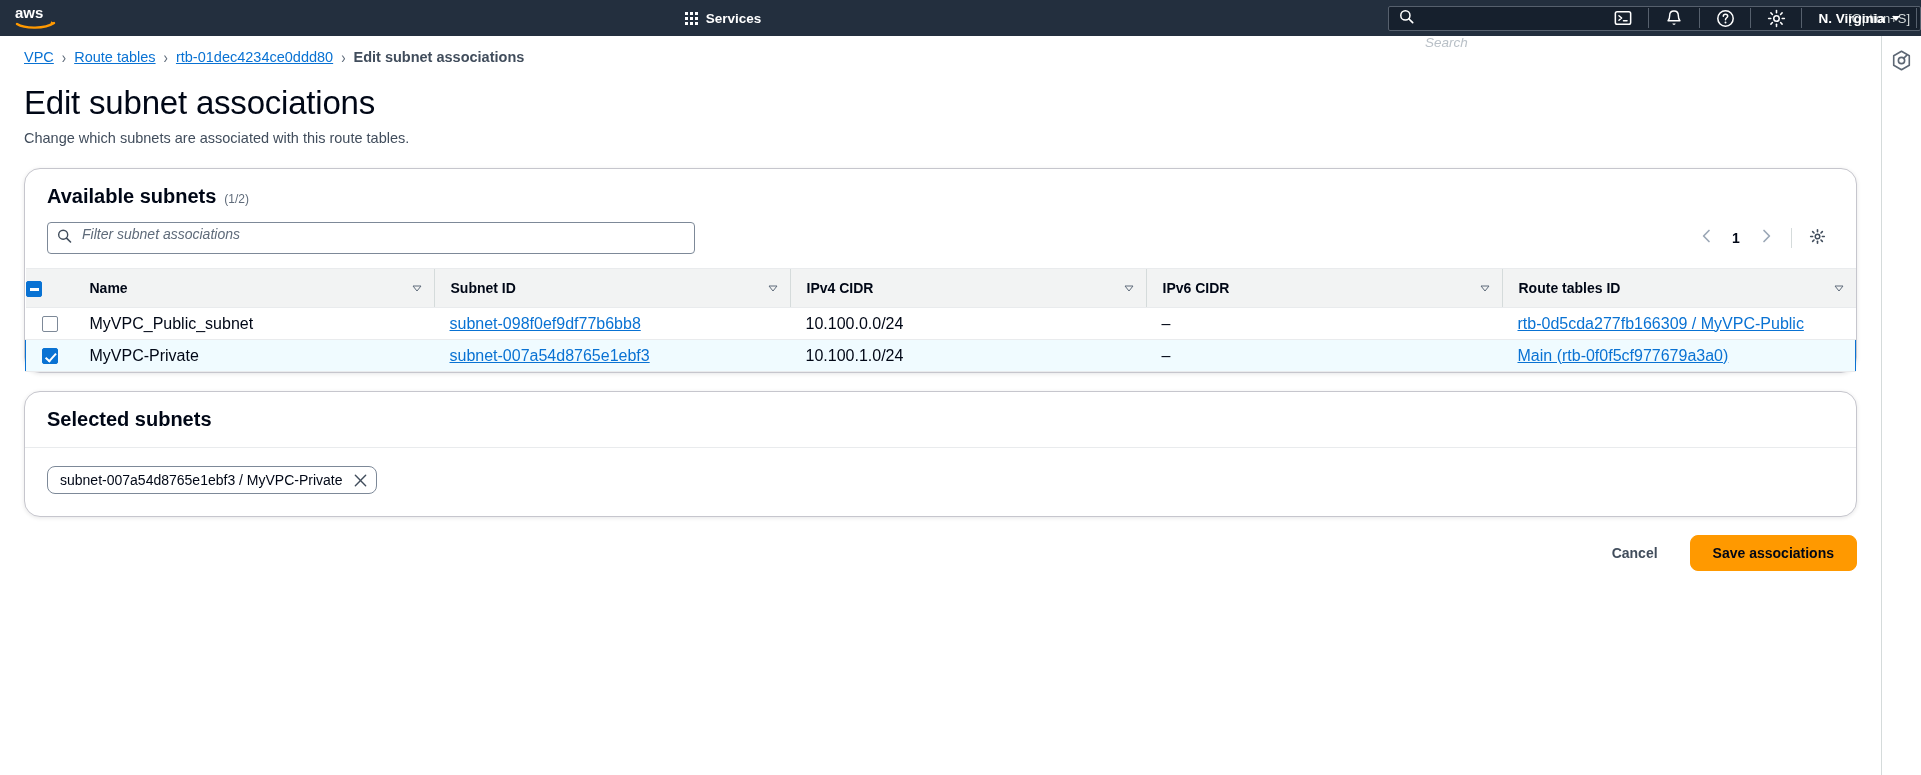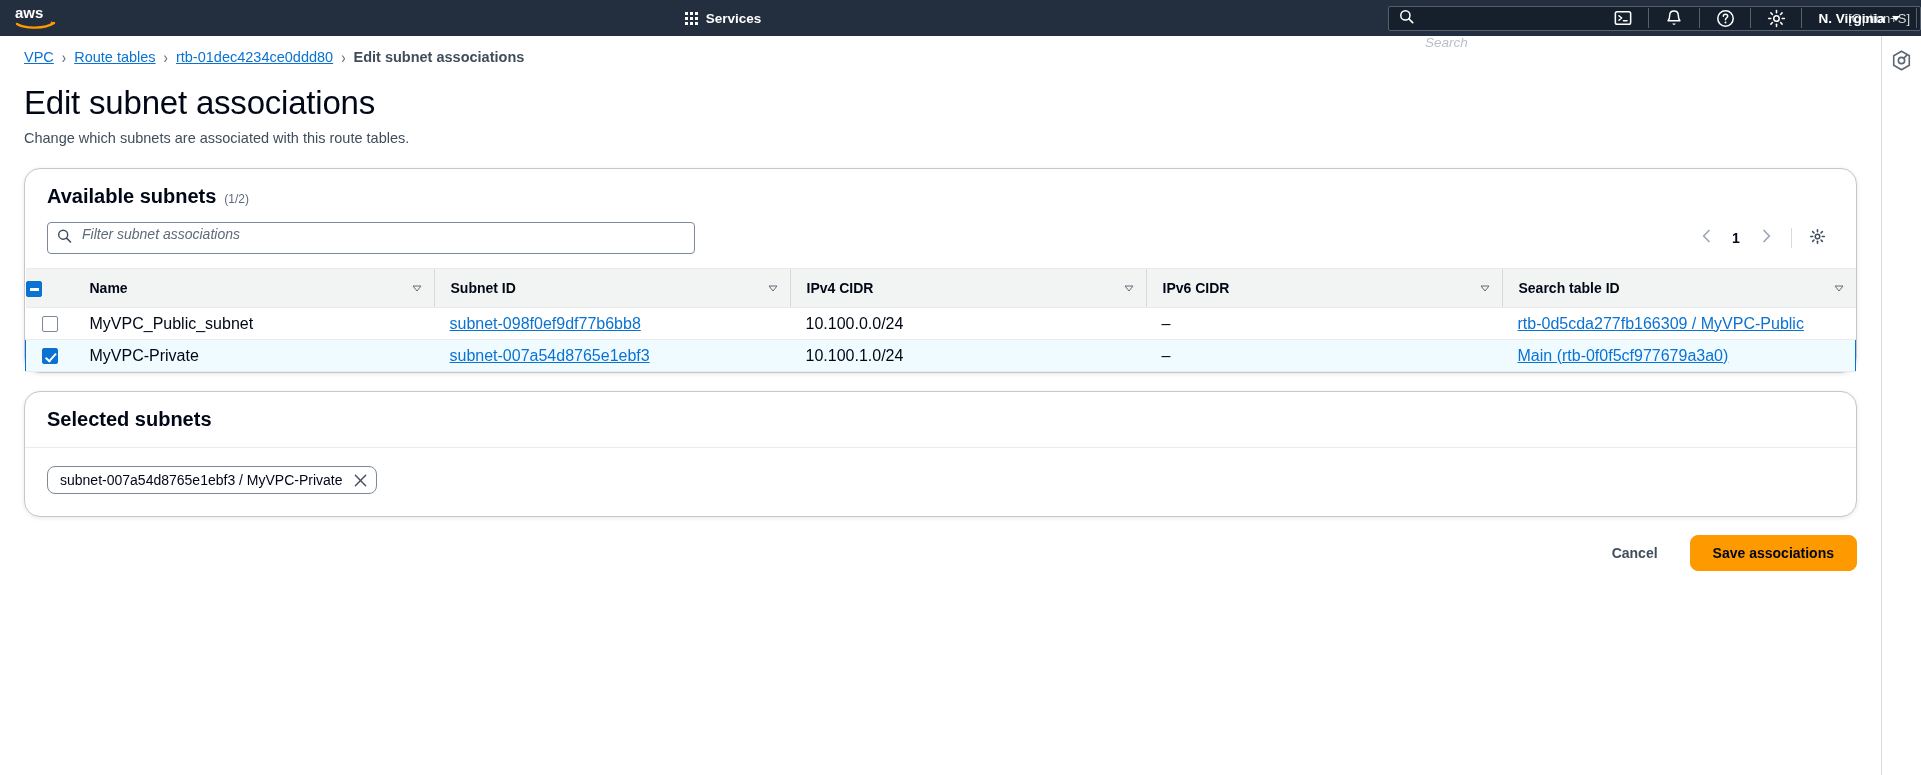--- a/index.html
+++ b/index.html
@@ -629,21 +629,21 @@
                 <span>IPv6 CIDR</span>
                 <span class="sort-caret">
                   <svg width="10" height="7" viewBox="0 0 10 7" aria-hidden="true">
                     <path d="M1 1 L9 1 L5 6 Z" stroke="#5f6b7a" stroke-width="1" fill="none"></path>
                   </svg>
                 </span>
               </div>
             </th>
             <th>
               <div class="th-inner">
-                <span>Search table ID</span>
+                <span>Route tables ID</span>
                 <span class="sort-caret">
                   <svg width="10" height="7" viewBox="0 0 10 7" aria-hidden="true">
                     <path d="M1 1 L9 1 L5 6 Z" stroke="#5f6b7a" stroke-width="1" fill="none"></path>
                   </svg>
                 </span>
               </div>
             </th>
           </tr>
         </thead>
         <tbody>

